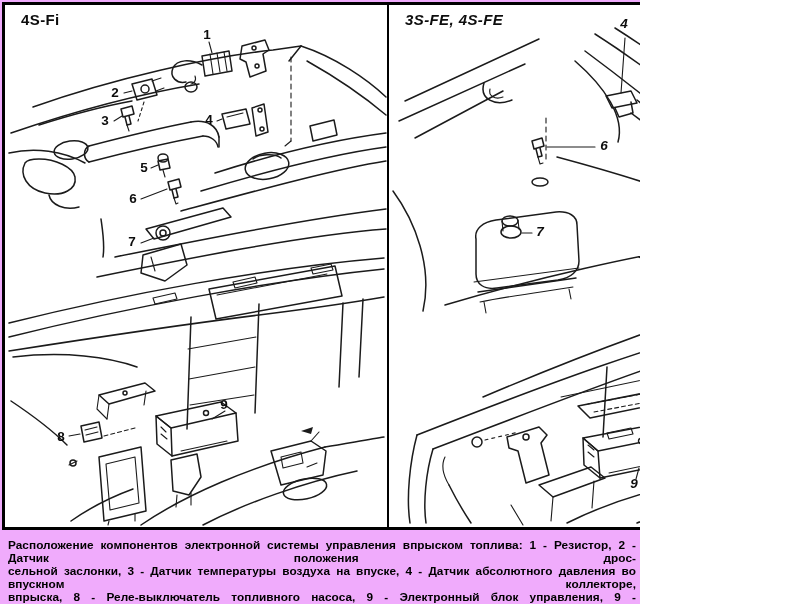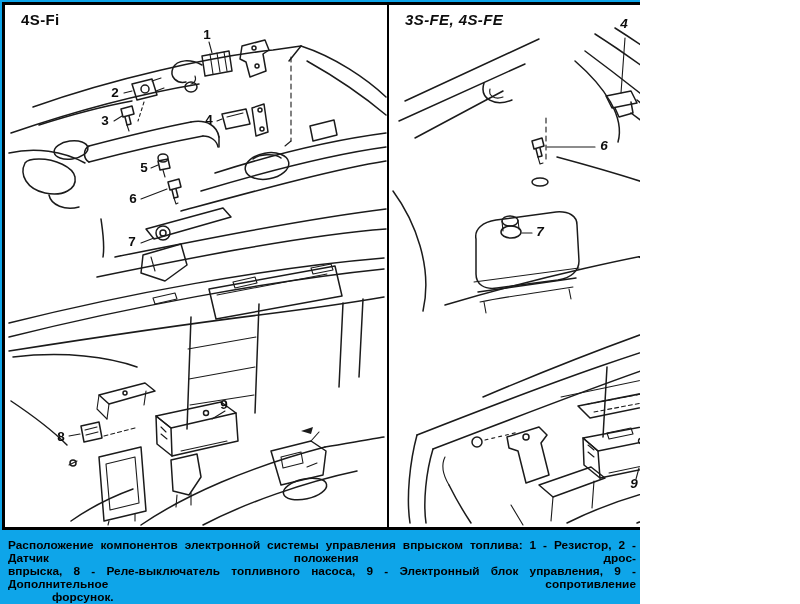--- a/index.html
+++ b/index.html
@@ -1,21 +1,21 @@
 <!DOCTYPE html>
 <html><head>
 <meta charset="utf-8">
 <style>
   html,body{margin:0;padding:0;}
   body{
     width:800px;height:604px;background:#fff;
     font-family:"Liberation Sans","DejaVu Sans",sans-serif;
     -webkit-font-smoothing:antialiased;
   }
-  .page{position:relative;width:640px;height:604px;background:#0ea5e9;overflow:hidden;}
+  .page{position:relative;width:640px;height:604px;background:#f0abfc;overflow:hidden;}
   .figure{
     position:absolute;left:2px;top:2px;width:792px;height:528px;
     border:3px solid #000;background:#fff;display:flex;box-sizing:border-box;
   }
   .panel{position:relative;height:100%;}
   .panel--left{width:382px;}
   .panel--right{width:402px;font-style:italic;}
   .divider{width:2px;background:#000;height:100%;}
   .panel svg{position:absolute;left:0;top:0;width:100%;height:100%;}
   .panel-label{
@@ -368,16 +368,17 @@
           <div class="callout" style="left: 151px; top: 227px;">7</div>
           <div class="callout" style="left: 327px; top: 379px;">8</div>
           <div class="callout tiny" style="left: 271px; top: 457px;">10</div>
           <div class="callout" style="left: 245px; top: 479px;">9</div>
         </div>
     </section>
   </div>
 
   <div class="caption">
       <div class="caption-line">Расположение компонентов электронной системы управления впрыском топлива: 1 - Резистор, 2 - Датчик положения дрос-</div>
+      <div class="caption-line">сельной заслонки, 3 - Датчик температуры воздуха на впуске, 4 - Датчик абсолютного давления во впускном коллекторе,</div>
       <div class="caption-line">впрыска, 8 - Реле-выключатель топливного насоса, 9 - Электронный блок управления, 9 - Дополнительное сопротивление</div>
       <div class="caption-line last">форсунок.</div>
     </div>
 </div>
 
 </body></html>

